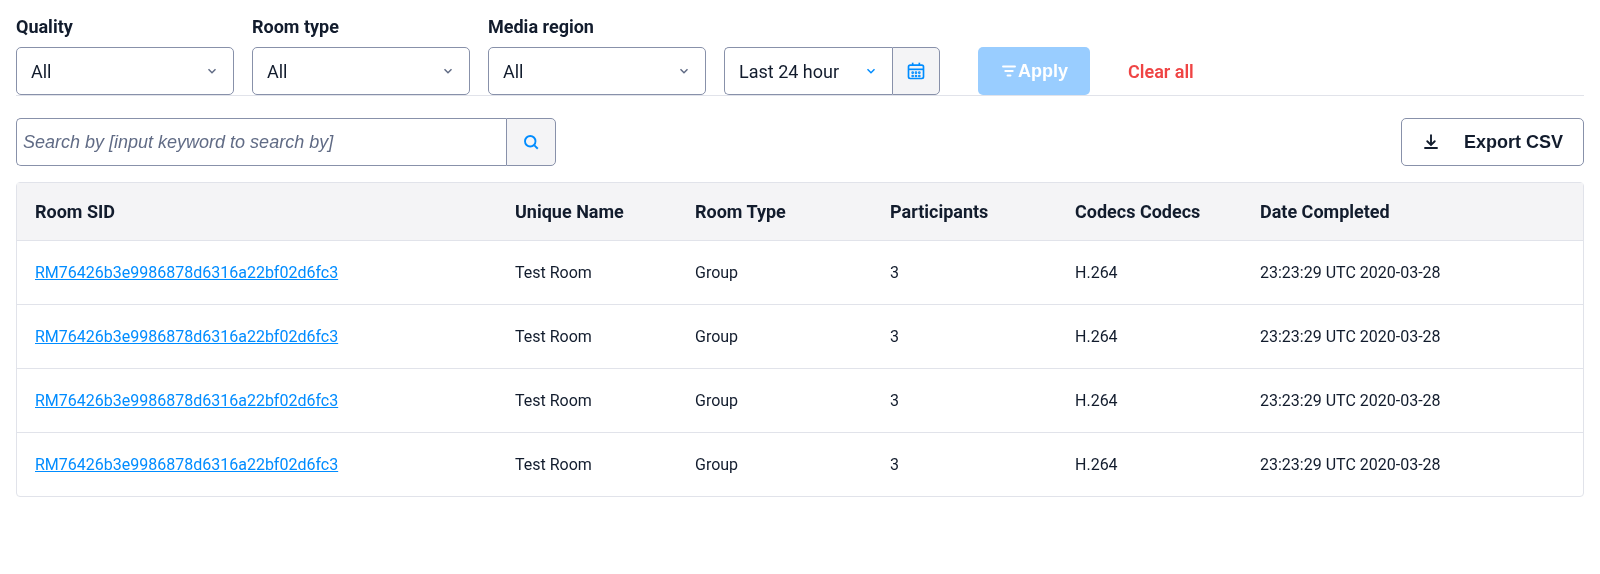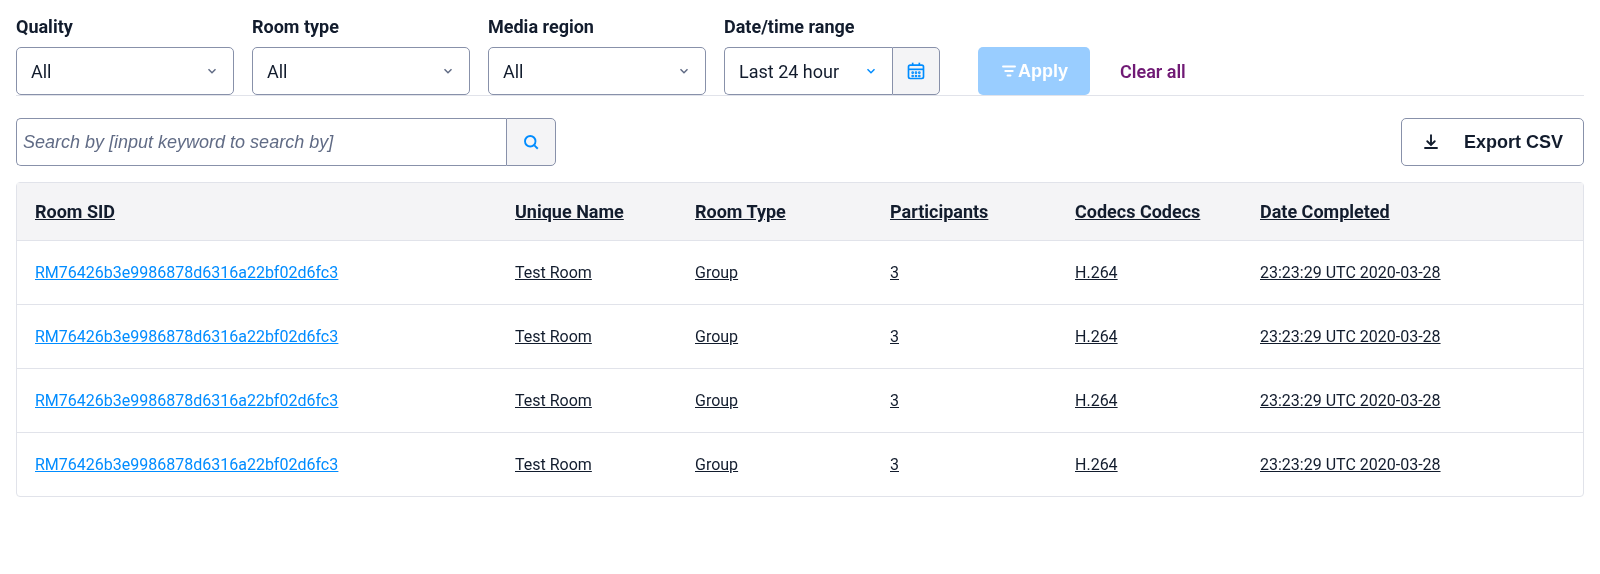--- a/index.html
+++ b/index.html
@@ -75,24 +75,24 @@
     background: #99CDFF;
     color: #fff;
     font-weight: 700;
     font-size: 18px;
     border: none;
     border-radius: 5px;
     cursor: pointer;
     margin-left: 20px;
   }
   .clear-link {
-    color: #701a75;
+    color: #ef4444;
     font-weight: 600;
     font-size: 18px;
-    margin-left: 12px;
+    margin-left: 20px;
     cursor: pointer;
     height: 48px;
     display: flex;
     align-items: center;
   }
   .search-row {
     display: flex;
     align-items: center;
     justify-content: space-between;
     padding: 22px 0 16px 0;
@@ -140,21 +140,20 @@
     font-size: 18px;
     cursor: pointer;
     color: #121C2D;
   }
   .table {
     width: 100%;
     border: 1px solid #E1E3EA;
     border-radius: 4px;
     border-collapse: separate;
     border-spacing: 0;
-    text-decoration: underline;
   }
   .table thead th {
     background: #F4F4F6;
     text-align: left;
     padding: 18px 18px;
     font-weight: 700;
     font-size: 18px;
     border-bottom: 1px solid #E1E3EA;
   }
   .table tbody td {
@@ -205,21 +204,20 @@
     <div class="filter-label">Media region</div>
     <div class="select-box mediaregion">
       <span>All</span>
       <svg class="chev" width="14" height="14" viewBox="0 0 24 24" fill="none" stroke="#606B85" stroke-width="2.5">
           <polyline points="6 9 12 15 18 9"></polyline>
         </svg>
     </div>
   </div>
 
   <div class="filter-group">
-    <div class="filter-label">Date/time range</div>
     <div class="date-wrap">
       <div class="select-box daterange">
         <span>Last 24 hour</span>
         <svg class="chev" width="14" height="14" viewBox="0 0 24 24" fill="none" stroke="#008CFF" stroke-width="2.5">
             <polyline points="6 9 12 15 18 9"></polyline>
           </svg>
       </div>
       <div class="calendar-btn">
         <svg width="20" height="20" viewBox="0 0 24 24" fill="none" stroke="#008CFF" stroke-width="2">
           <rect x="3" y="5" width="18" height="16" rx="2"></rect>

